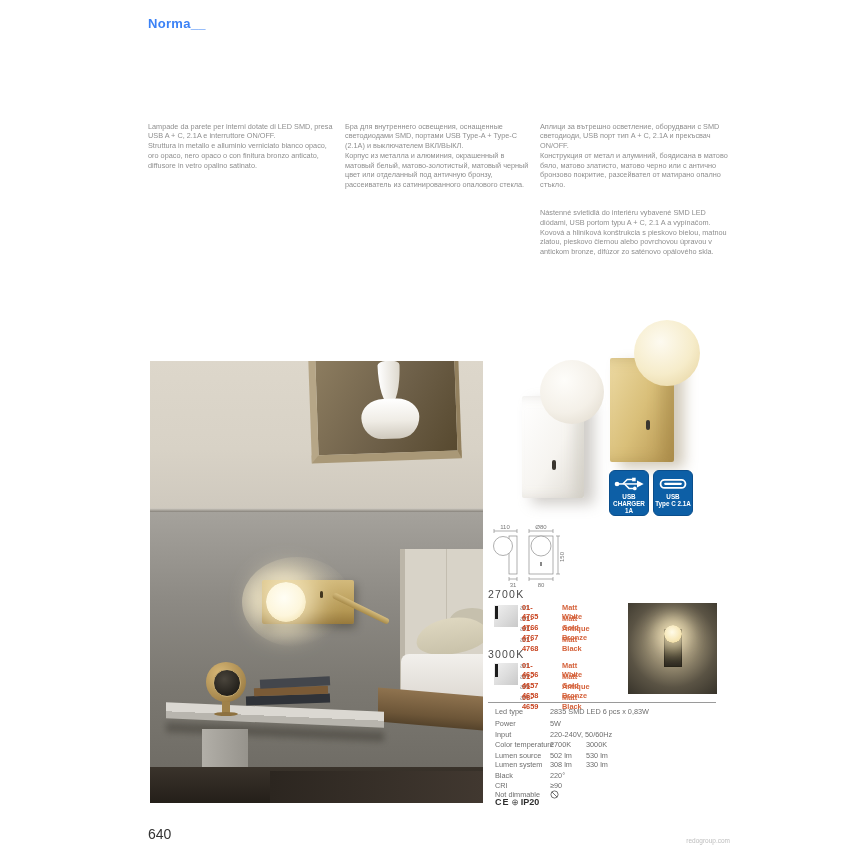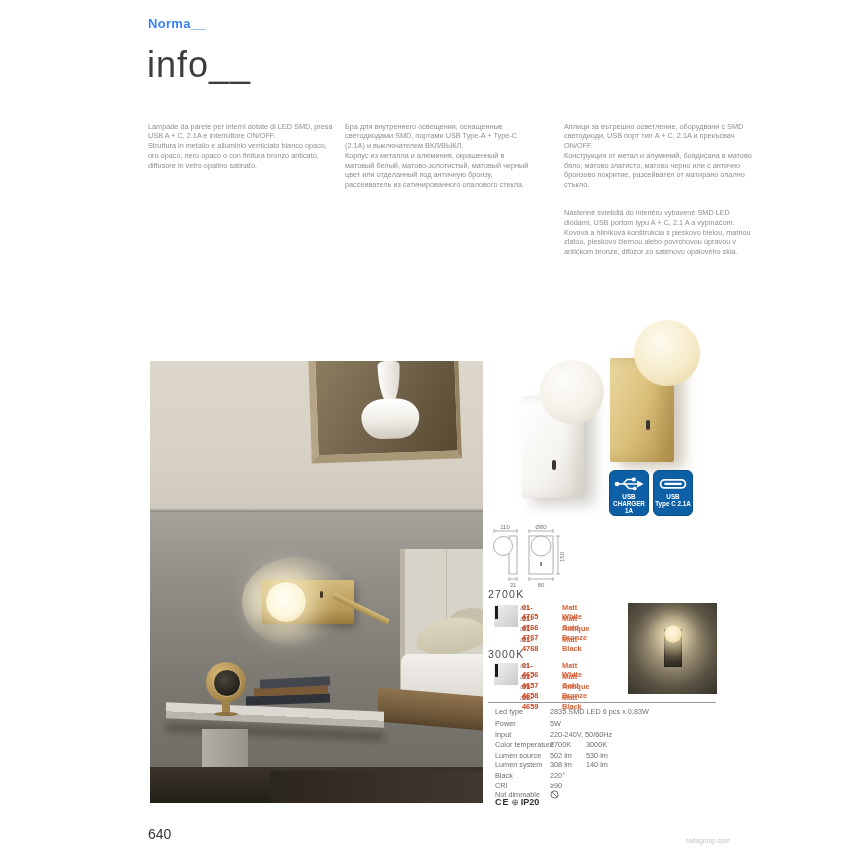--- a/index.html
+++ b/index.html
@@ -8,21 +8,21 @@
   #page { position:relative; width:868px; height:868px; background:#ffffff; overflow:hidden; }
 
   .brand { position:absolute; left:148px; top:16px; font-size:13px; font-weight:600; color:#3b82f6; letter-spacing:.3px; }
   .info-title { position:absolute; left:147px; top:44px; font-size:36px; font-weight:300; color:#3d3d3d; letter-spacing:1px; }
 
   .col { position:absolute; top:112px; font-size:7.3px; line-height:1.33; color:#8f8f8f; white-space:pre-line; }
   .col p { margin-bottom:9px; white-space:pre-line; }
   .col .primary { color:#3c3c3c; font-weight:700; }
   #col1 { left:148px; width:187px; }
   #col2 { left:345px; width:188px; }
-  #col3 { left:564px; width:190px; }
+  #col3 { left:540px; width:190px; }
 
   
   .bedroom { position:absolute; left:150px; top:361px; width:333px; height:442px; overflow:hidden; background:#8a867f; }
   .bd-wall-top { position:absolute; left:0; top:0; width:333px; height:147px;
     background:linear-gradient(180deg,#ddd7cb 0%,#d8d2c6 60%,#cfc9be 100%); }
   .bd-niche { position:absolute; left:160px; top:-6px; width:150px; height:106px; transform:rotate(-2deg);
     background:linear-gradient(120deg,#8d7d60 0%,#6e6049 55%,#57492f 100%);
     border-left:7px solid #b6a687; border-bottom:8px solid #a493722; border-bottom:8px solid #a99877; border-right:4px solid #93815f; }
   .bd-vase-top { position:absolute; left:62px; top:6px; width:22px; height:44px; background:linear-gradient(90deg,#ffffff,#ddd8cd); border-radius:40% 40% 50% 50%/10% 10% 90% 90%; }
   .bd-vase-bowl { position:absolute; left:44px; top:44px; width:58px; height:40px; background:linear-gradient(180deg,#ffffff 0%,#efece5 55%,#cfc9bd 100%); border-radius:50% 50% 46% 46%/60% 60% 70% 70%; }
@@ -113,21 +113,20 @@
 
   .pagenum { position:absolute; left:148px; top:826px; font-size:14px; color:#333; }
   .site { position:absolute; left:540px; top:837px; width:190px; text-align:right; font-size:6.5px; color:#bdbdbd; }
 </style>
 </head>
 <body>
 
 <div id="page">
 
   <div class="brand">Norma__</div>
-  <div class="info-title">info__</div>
 
   <div class="col" id="col1">
     <p>Lampade da parete per interni dotate di LED SMD, presa USB A + C, 2.1A e interruttore ON/OFF.
 Struttura in metallo e alluminio verniciato bianco opaco, oro opaco, nero opaco o con finitura bronzo anticato, diffusore in vetro opalino satinato.</p>
   </div>
   <div class="col" id="col2">
     <p>Бра для внутреннего освещения, оснащенные светодиодами SMD, портами USB Type-A + Type-C (2.1A) и выключателем ВКЛ/ВЫКЛ.
 Корпус из металла и алюминия, окрашенный в матовый белый, матово-золотистый, матовый черный цвет или отделанный под античную бронзу, рассеиватель из сатинированного опалового стекла.</p>
   </div>
   <div class="col" id="col3">
@@ -314,21 +313,21 @@
       <span class="v2">3000K</span>
     </div>
   <div class="srow" style="top:750.5px;">
       <span class="lab">Lumen source</span>
       <span class="v1">502 lm</span>
       <span class="v2">530 lm</span>
     </div>
   <div class="srow" style="top:760px;">
       <span class="lab">Lumen system</span>
       <span class="v1">308 lm</span>
-      <span class="v2">140 lm</span>
+      <span class="v2">330 lm</span>
     </div>
   <div class="srow" style="top:770.5px;">
       <span class="lab">Black</span>
       <span class="v1">220°</span>
     </div>
   <div class="srow" style="top:780.5px;">
       <span class="lab">CRI</span>
       <span class="v1">≥90</span>
     </div>
   <div class="srow" style="top:790px;">

